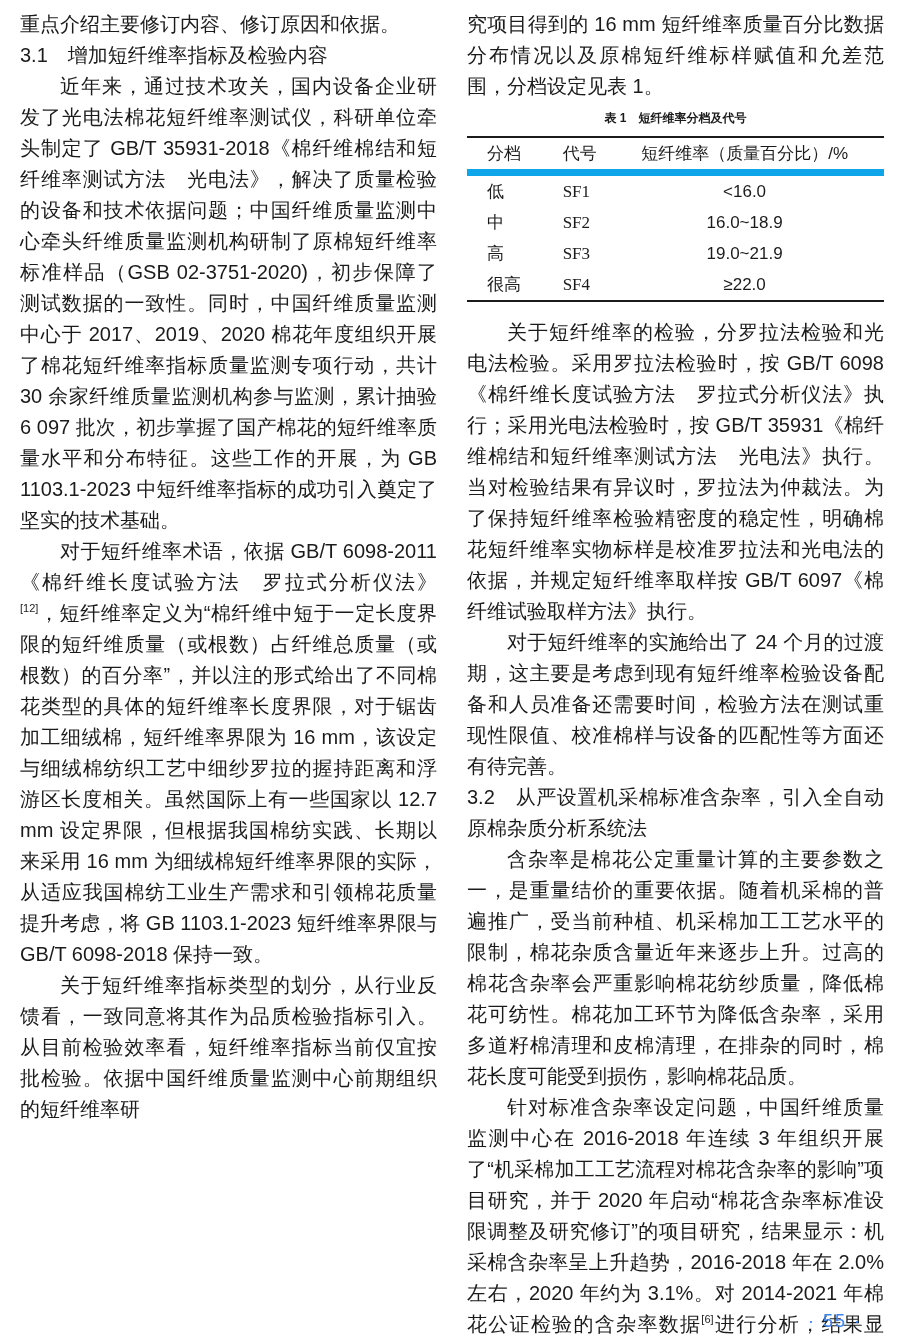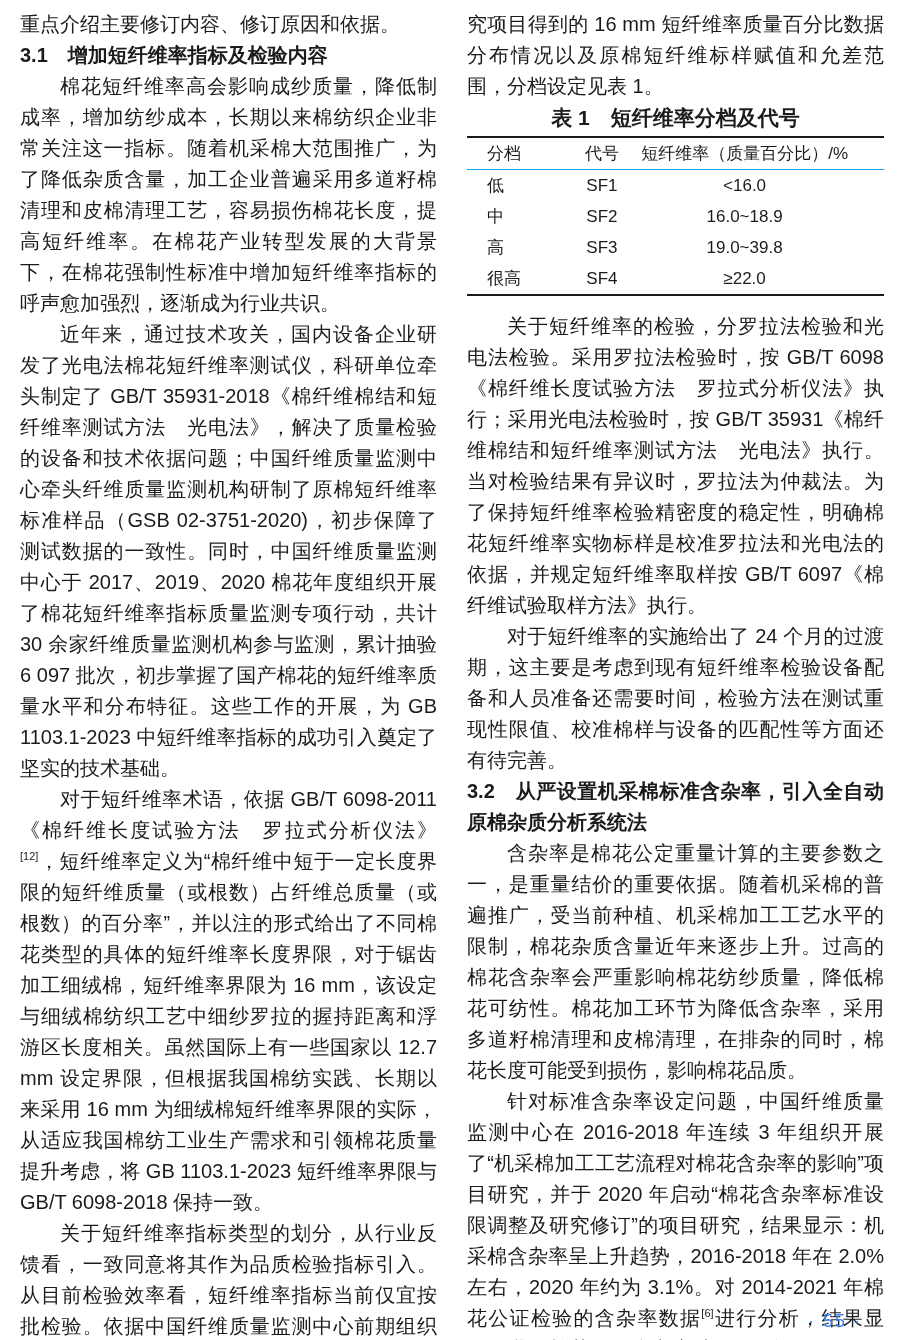--- a/index.html
+++ b/index.html
@@ -20,71 +20,70 @@
     width: 417px;
     font-size: 20px;
     line-height: 31px;
     text-align: justify;
     text-justify: inter-character;
   }
   .col p { margin: 0; text-indent: 2em; }
   .col p.noindent { text-indent: 0; }
   .col h3 {
     margin: 0; font-size: 20px; line-height: 31px;
-    font-weight: 700; text-align: justify; text-indent: 0;
+    font-weight: 400; text-align: justify; text-indent: 0;
   }
   sup.ref {
     font-size: 11px; line-height: 0;
     vertical-align: super; letter-spacing: 0;
   }
   .table-caption {
     text-align: center;
-    font-size: 21px; font-weight: 700;
+    font-size: 12px; font-weight: 700;
     line-height: 22px;
     margin: 5px 0 7px 0;
     text-indent: 0;
   }
   table.data-table {
     width: 100%;
     border-collapse: collapse;
     font-size: 17px;
     color: #1b1b1b;
     border-top: 2px solid #1b1b1b;
     border-bottom: 2px solid #1b1b1b;
     margin-bottom: 15px;
   }
-  table.data-table thead tr { border-bottom: 1px solid #0ea5e9; }
+  table.data-table thead tr { border-bottom: 7px solid #0ea5e9; }
   table.data-table th, table.data-table td {
     font-weight: 400;
     height: 30px;
     padding: 0;
     vertical-align: middle;
     white-space: nowrap;
   }
   .c1 { width: 92px; text-align: left; padding-left: 20px !important; }
-  .c2 { width: 96px; text-align: center; }
+  .c2 { width: 96px; text-align: left; font-family: Liberation Serif, serif; }
   .c3 { text-align: center; padding-right: 36px !important; }
   .page-number {
     position: absolute;
     right: 42px; bottom: 8px;
     font-size: 18px;
     color: #3b82f6;
     letter-spacing: 2px;
   }
 </style>
 </head>
 <body>
 
 <div class="page">
   <div class="columns">
 
     <div class="col">
       <p class="noindent">重点介绍主要修订内容、修订原因和依据。</p>
       <h3>3.1　增加短纤维率指标及检验内容</h3>
-      <p>棉花短纤维率高会影响成纱质量，降低制成率，增加纺纱成本，长期以来棉纺织企业非常关注这一指标。随着机采棉大范围推广，为了降低杂质含量，加工企业普遍采用多道籽棉清理和皮棉清理工艺，容易损伤棉花长度，提高短纤维率。在棉花产业转型发展的大背景下，在棉花强制性标准中增加短纤维率指标的呼声愈加强烈，逐渐成为行业共识。</p>
       <p>近年来，通过技术攻关，国内设备企业研发了光电法棉花短纤维率测试仪，科研单位牵头制定了 GB/T 35931-2018《棉纤维棉结和短纤维率测试方法　光电法》，解决了质量检验的设备和技术依据问题；中国纤维质量监测中心牵头纤维质量监测机构研制了原棉短纤维率标准样品（GSB 02-3751-2020)，初步保障了测试数据的一致性。同时，中国纤维质量监测中心于 2017、2019、2020 棉花年度组织开展了棉花短纤维率指标质量监测专项行动，共计 30 余家纤维质量监测机构参与监测，累计抽验 6 097 批次，初步掌握了国产棉花的短纤维率质量水平和分布特征。这些工作的开展，为 GB 1103.1-2023 中短纤维率指标的成功引入奠定了坚实的技术基础。</p>
       <p><span>对于短纤维率术语，依据 GB/T 6098-2011《棉纤维长度试验方法　罗拉式分析仪法》</span><sup class="ref">[12]</sup><span>，短纤维率定义为“棉纤维中短于一定长度界限的短纤维质量（或根数）占纤维总质量（或根数）的百分率”，并以注的形式给出了不同棉花类型的具体的短纤维率长度界限，对于锯齿加工细绒棉，短纤维率界限为 16 mm，该设定与细绒棉纺织工艺中细纱罗拉的握持距离和浮游区长度相关。虽然国际上有一些国家以 12.7 mm 设定界限，但根据我国棉纺实践、长期以来采用 16 mm 为细绒棉短纤维率界限的实际，从适应我国棉纺工业生产需求和引领棉花质量提升考虑，将 GB 1103.1-2023 短纤维率界限与 GB/T 6098-2018 保持一致。</span></p>
       <p>关于短纤维率指标类型的划分，从行业反馈看，一致同意将其作为品质检验指标引入。从目前检验效率看，短纤维率指标当前仅宜按批检验。依据中国纤维质量监测中心前期组织的短纤维率研</p>
     </div>
 
     <div class="col">
       <p class="noindent">究项目得到的 16 mm 短纤维率质量百分比数据分布情况以及原棉短纤维标样赋值和允差范围，分档设定见表 1。</p>
 
       <div class="table-caption">表 1　短纤维率分档及代号</div>
       <table class="data-table">
@@ -102,21 +101,21 @@
             <td class="c3">&lt;16.0</td>
           </tr>
           <tr>
             <td class="c1">中</td>
             <td class="c2">SF2</td>
             <td class="c3">16.0~18.9</td>
           </tr>
           <tr>
             <td class="c1">高</td>
             <td class="c2">SF3</td>
-            <td class="c3">19.0~39.8</td>
+            <td class="c3">19.0~21.9</td>
           </tr>
           <tr>
             <td class="c1">很高</td>
             <td class="c2">SF4</td>
             <td class="c3">≥22.0</td>
           </tr>
         </tbody>
       </table>
 
       <p>关于短纤维率的检验，分罗拉法检验和光电法检验。采用罗拉法检验时，按 GB/T 6098《棉纤维长度试验方法　罗拉式分析仪法》执行；采用光电法检验时，按 GB/T 35931《棉纤维棉结和短纤维率测试方法　光电法》执行。当对检验结果有异议时，罗拉法为仲裁法。为了保持短纤维率检验精密度的稳定性，明确棉花短纤维率实物标样是校准罗拉法和光电法的依据，并规定短纤维率取样按 GB/T 6097《棉纤维试验取样方法》执行。</p>

